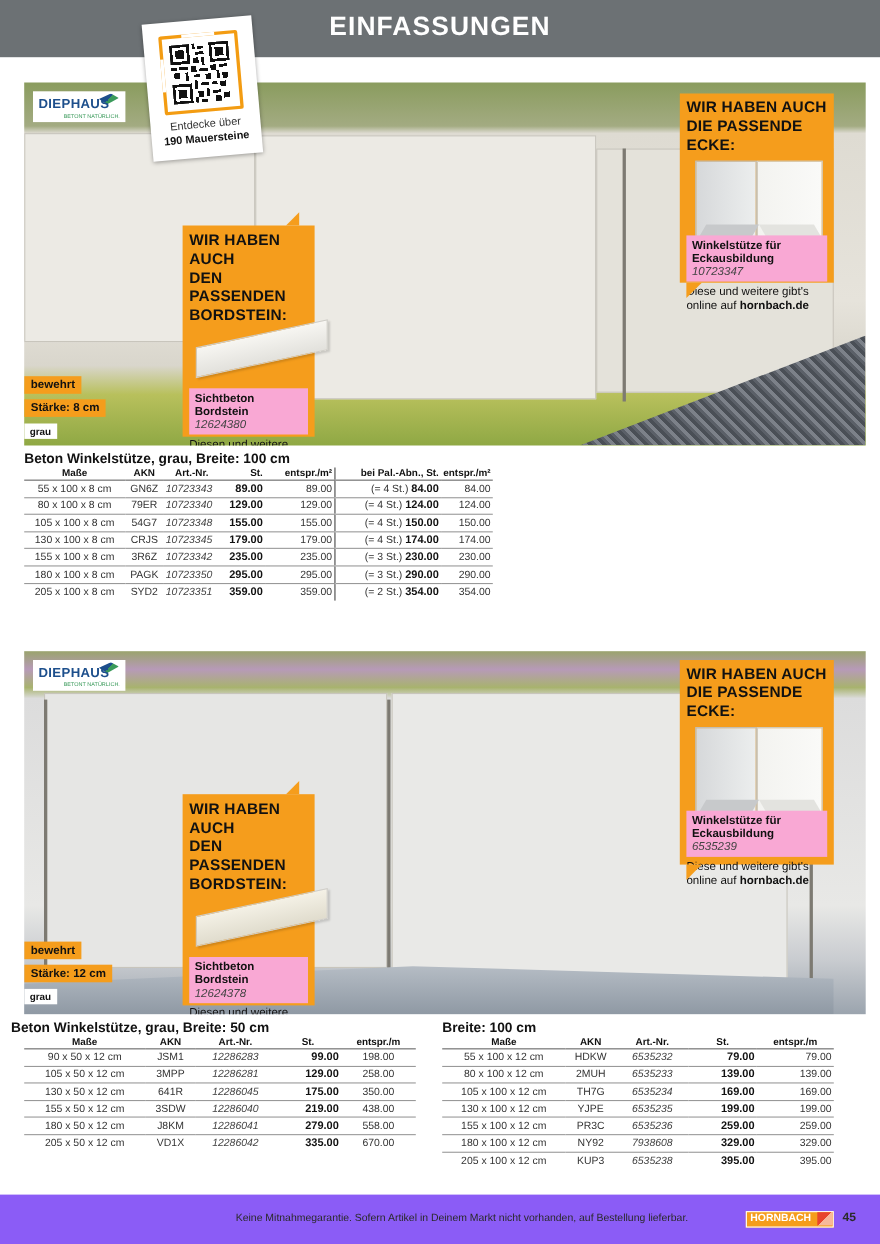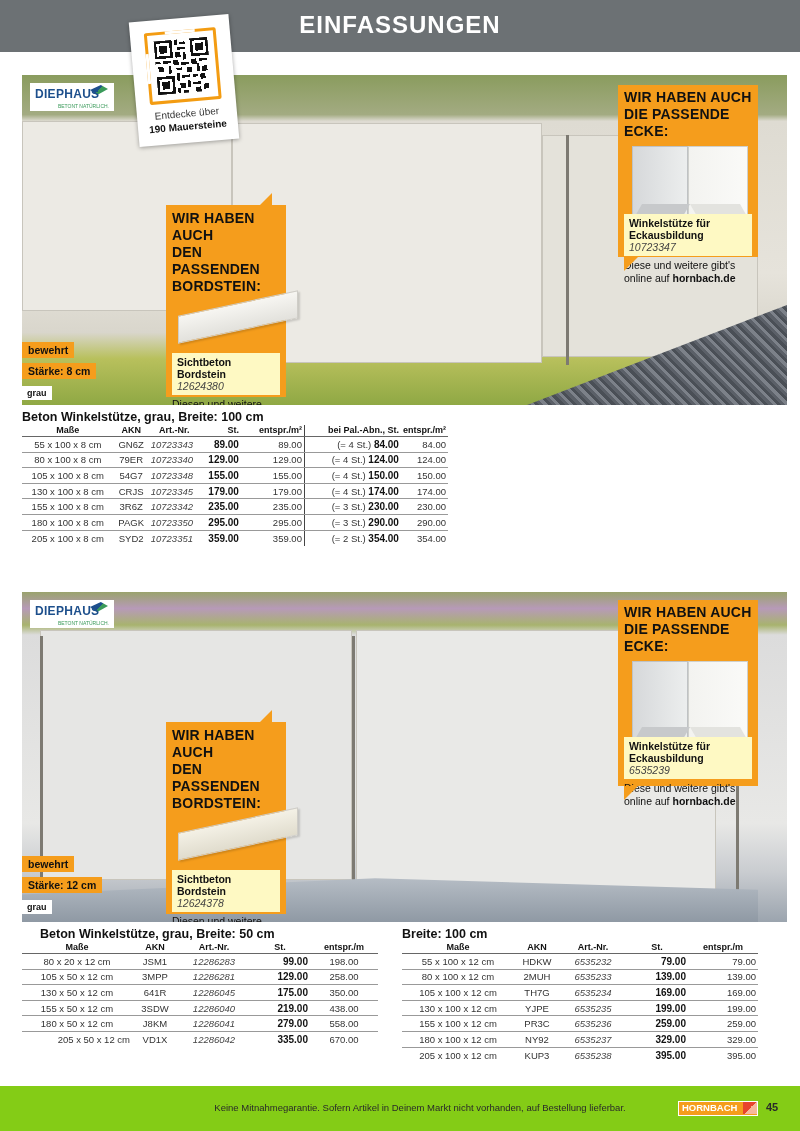--- a/index.html
+++ b/index.html
@@ -34,21 +34,21 @@
 
   .brand-logo { position: absolute; left: 8px; top: 8px; width: 84px; height: 28px; background: #fff; }
   .brand-logo .name { position: absolute; left: 5px; top: 4px; font-size: 12px; font-weight: bold; color: #1d4f8c; letter-spacing: 0.3px; }
   .brand-logo .tag { position: absolute; right: 5px; bottom: 2px; font-size: 5px; color: #3a9a5a; }
   .brand-logo .mark { position: absolute; right: 6px; top: 2px; width: 18px; height: 10px;
                       background: linear-gradient(135deg, #1d4f8c 50%, #3a9a5a 50%); clip-path: polygon(0 50%, 60% 0, 100% 40%, 40% 100%); }
 
   
   .bubble { position: absolute; background: #f59d1c; color: #111; }
   .bubble-title { font-weight: bold; font-size: 14px; line-height: 17px; letter-spacing: 0.2px; }
-  .bubble-item { background: #fef9c3; padding: 3px 5px; font-size: 10.5px; line-height: 12px; }
+  .bubble-item { background: #f9a8d4; padding: 3px 5px; font-size: 10.5px; line-height: 12px; }
   .bubble-item b { font-weight: bold; }
   .bubble-item i { font-style: italic; color: #444; }
   .bubble-foot { font-size: 10.5px; line-height: 13px; }
   .bubble-foot b { font-weight: bold; }
   .tail-up { position: absolute; top: -12px; right: 14px; width: 0; height: 0;
              border-left: 12px solid transparent; border-bottom: 12px solid #f59d1c; }
   .tail-down { position: absolute; bottom: -14px; left: 6px; width: 0; height: 0;
                border-right: 14px solid transparent; border-top: 14px solid #f59d1c; }
 
   .bordstein-img { width: 120px; height: 28px; background: linear-gradient(180deg, #f7f6f2 0%, #e2e1dc 100%);
@@ -69,21 +69,21 @@
   th { font-weight: bold; font-size: 9px; color: #111; padding: 0 2px 1px; border-bottom: 1.5px solid #666; white-space: nowrap; }
   td { padding: 1px 2px; height: 15.6px; border-bottom: 1px solid #999; white-space: nowrap; }
   td.c { text-align: center; }
   td.r { text-align: right; }
   td.it { font-style: italic; color: #444; }
   td.b { font-weight: bold; color: #111; font-size: 10px; }
   .vdiv { border-left: 1.5px solid #444; padding-left: 23px; }
   span.bold { font-weight: bold; color: #111; font-size: 10px; }
 
   
-  .footer { position: absolute; left: 0; top: 1086px; width: 800px; height: 45px; background: #84cc16; }
+  .footer { position: absolute; left: 0; top: 1086px; width: 800px; height: 45px; background: #8b5cf6; }
   .footer-text { position: absolute; left: 0; right: 0; top: 16px; text-align: center; font-size: 9.5px; color: #2a2a2a; padding-left: 40px; }
   .hornbach-logo { position: absolute; left: 678px; top: 15px; width: 80px; height: 15px; background: #f59d1c; border: 1.5px solid #fff;
                    color: #fff; font-weight: bold; font-size: 9.5px; line-height: 12px; padding-left: 3px; }
   .hornbach-logo .mk { position: absolute; right: 0; top: 0; width: 14px; height: 12px; background: linear-gradient(135deg, #e8452c 50%, #f7b89a 50%); }
   .page-num { position: absolute; left: 766px; top: 15px; font-size: 11px; font-weight: bold; color: #2a2a2a; }
 </style>
 </head>
 <body>
 
 <div class="header">
@@ -333,34 +333,34 @@
     </div>
   </div>
 
   <div class="tags" style="top:262px;">
     <div><span class="tag-orange">bewehrt</span></div>
     <div><span class="tag-orange">Stärke: 12 cm</span></div>
     <div><span class="tag-white">grau</span></div>
   </div>
 </div>
 
-<div class="tbl-title" style="left:40px;top:927px;">Beton Winkelstütze, grau, Breite: 50 cm</div>
+<div class="tbl-title" style="left:10px;top:927px;">Beton Winkelstütze, grau, Breite: 50 cm</div>
 <table style="left:22px;top:942px;width:356px;">
   <thead>
     <tr>
       <th style="width:110px;text-align:center;">Maße</th>
       <th style="width:46px;text-align:center;">AKN</th>
       <th style="width:72px;text-align:center;">Art.-Nr.</th>
       <th style="width:60px;text-align:center;">St.</th>
       <th style="width:68px;text-align:center;">entspr./m</th>
     </tr>
   </thead>
   <tbody>
     <tr>
-        <td class="c">80 x 20 x 12 cm</td>
+        <td class="c">90 x 50 x 12 cm</td>
         <td class="c">JSM1</td>
         <td class="c it">12286283</td>
         <td class="r b">99.00</td>
         <td class="c">198.00</td>
       </tr>
     <tr>
         <td class="c">105 x 50 x 12 cm</td>
         <td class="c">3MPP</td>
         <td class="c it">12286281</td>
         <td class="r b">129.00</td>
@@ -381,21 +381,21 @@
         <td class="c">438.00</td>
       </tr>
     <tr>
         <td class="c">180 x 50 x 12 cm</td>
         <td class="c">J8KM</td>
         <td class="c it">12286041</td>
         <td class="r b">279.00</td>
         <td class="c">558.00</td>
       </tr>
     <tr>
-        <td class="c" style="border-bottom:none;text-align:right;">205 x 50 x 12 cm</td>
+        <td class="c" style="border-bottom:none;">205 x 50 x 12 cm</td>
         <td class="c" style="border-bottom:none;">VD1X</td>
         <td class="c it" style="border-bottom:none;">12286042</td>
         <td class="r b" style="border-bottom:none;">335.00</td>
         <td class="c" style="border-bottom:none;">670.00</td>
       </tr>
   </tbody>
 </table>
 
 <div class="tbl-title" style="left:402px;top:927px;">Breite: 100 cm</div>
 <table style="left:402px;top:942px;width:356px;">
@@ -440,21 +440,21 @@
     <tr>
         <td class="c">155 x 100 x 12 cm</td>
         <td class="c">PR3C</td>
         <td class="c it">6535236</td>
         <td class="r b">259.00</td>
         <td class="r">259.00</td>
       </tr>
     <tr>
         <td class="c">180 x 100 x 12 cm</td>
         <td class="c">NY92</td>
-        <td class="c it">6535237</td>
+        <td class="c it">7938608</td>
         <td class="r b">329.00</td>
         <td class="r">329.00</td>
       </tr>
     <tr>
         <td class="c" style="border-bottom:none;">205 x 100 x 12 cm</td>
         <td class="c" style="border-bottom:none;">KUP3</td>
         <td class="c it" style="border-bottom:none;">6535238</td>
         <td class="r b" style="border-bottom:none;">395.00</td>
         <td class="r" style="border-bottom:none;">395.00</td>
       </tr>

